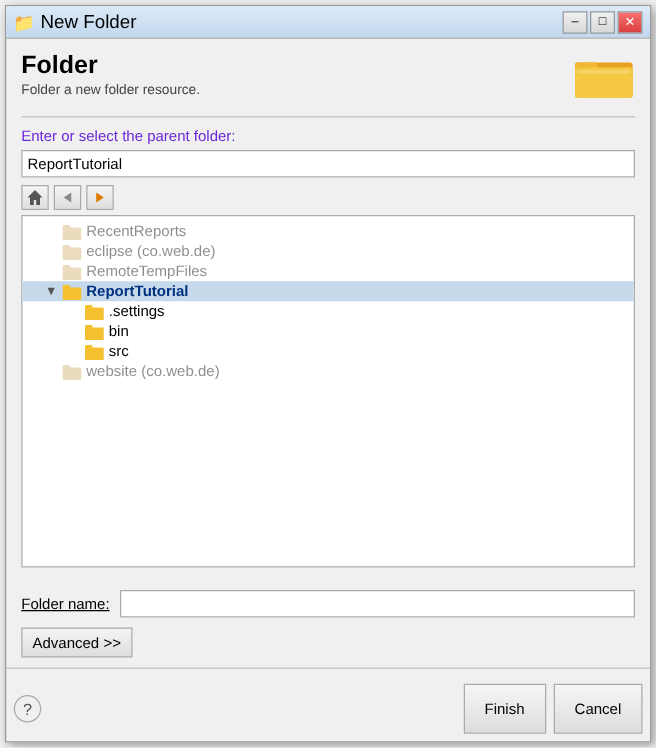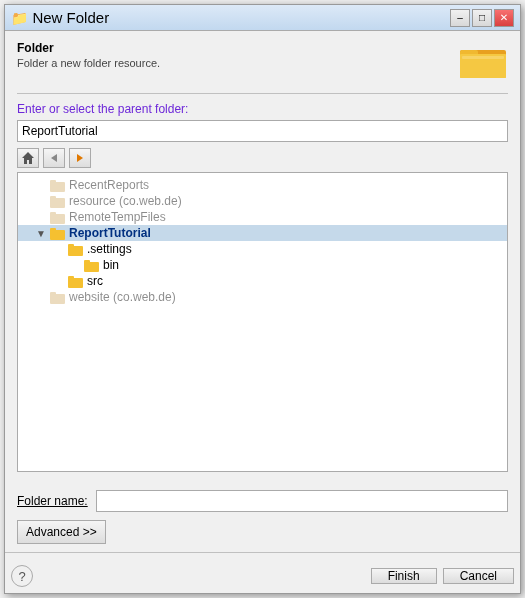--- a/index.html
+++ b/index.html
@@ -67,21 +67,21 @@
       padding: 10px 12px;
       overflow: hidden;
     }
     .header-section {
       display: flex;
       align-items: flex-start;
       justify-content: space-between;
       margin-bottom: 12px;
     }
     .header-text h2 {
-      font-size: 12px;
+      font-size: 20px;
       font-weight: bold;
       color: #000;
     }
     .header-text p {
       font-size: 11px;
       color: #444;
       margin-top: 2px;
     }
     .folder-icon-large {
       width: 48px;
@@ -212,21 +212,21 @@
       font-size: 13px;
       cursor: pointer;
       background: #f0f0f0;
       color: #555;
     }
     .footer-buttons {
       display: flex;
       gap: 6px;
     }
     .footer-btn {
-      height: 16px;
+      height: 40px;
       padding: 0 16px;
       background: linear-gradient(to bottom, #f5f5f5, #ddd);
       border: 1px solid #aaa;
       font-size: 12px;
       cursor: pointer;
     }
   </style>
 </head>
 <body>
 
@@ -296,21 +296,21 @@
             <rect x="0" y="3" width="15" height="10" rx="1" fill="#d4b070"></rect>
           </svg>
           <span class="tree-label">RecentReports</span>
         </div>
         <div class="tree-item blurred" style="padding-left: 18px;">
           <span class="tree-toggle"></span>
           <svg width="16" height="13" viewBox="0 0 16 13" style="margin-right: 3px; vertical-align: middle; flex-shrink: 0;">
             <rect x="0" y="1" width="6" height="4" rx="1" fill="#d4b070"></rect>
             <rect x="0" y="3" width="15" height="10" rx="1" fill="#d4b070"></rect>
           </svg>
-          <span class="tree-label">resource (co.web.de)</span>
+          <span class="tree-label">eclipse (co.web.de)</span>
         </div>
         <div class="tree-item blurred" style="padding-left: 18px;">
           <span class="tree-toggle"></span>
           <svg width="16" height="13" viewBox="0 0 16 13" style="margin-right: 3px; vertical-align: middle; flex-shrink: 0;">
             <rect x="0" y="1" width="6" height="4" rx="1" fill="#d4b070"></rect>
             <rect x="0" y="3" width="15" height="10" rx="1" fill="#d4b070"></rect>
           </svg>
           <span class="tree-label">RemoteTempFiles</span>
         </div>
         <div class="tree-item selected" style="padding-left: 18px;">
@@ -322,21 +322,21 @@
           <span class="tree-label" style="color: rgb(0, 48, 128); font-weight: bold;">ReportTutorial</span>
         </div>
         <div class="tree-item" style="padding-left: 36px;">
           <span class="tree-toggle"></span>
           <svg width="16" height="13" viewBox="0 0 16 13" style="margin-right: 3px; vertical-align: middle; flex-shrink: 0;">
             <rect x="0" y="1" width="6" height="4" rx="1" fill="#f5c030"></rect>
             <rect x="0" y="3" width="15" height="10" rx="1" fill="#f5c030"></rect>
           </svg>
           <span class="tree-label">.settings</span>
         </div>
-        <div class="tree-item" style="padding-left: 36px; margin-left: 16px;">
+        <div class="tree-item" style="padding-left: 36px;">
           <span class="tree-toggle"></span>
           <svg width="16" height="13" viewBox="0 0 16 13" style="margin-right: 3px; vertical-align: middle; flex-shrink: 0;">
             <rect x="0" y="1" width="6" height="4" rx="1" fill="#f5c030"></rect>
             <rect x="0" y="3" width="15" height="10" rx="1" fill="#f5c030"></rect>
           </svg>
           <span class="tree-label">bin</span>
         </div>
         <div class="tree-item" style="padding-left: 36px;">
           <span class="tree-toggle"></span>
           <svg width="16" height="13" viewBox="0 0 16 13" style="margin-right: 3px; vertical-align: middle; flex-shrink: 0;">

